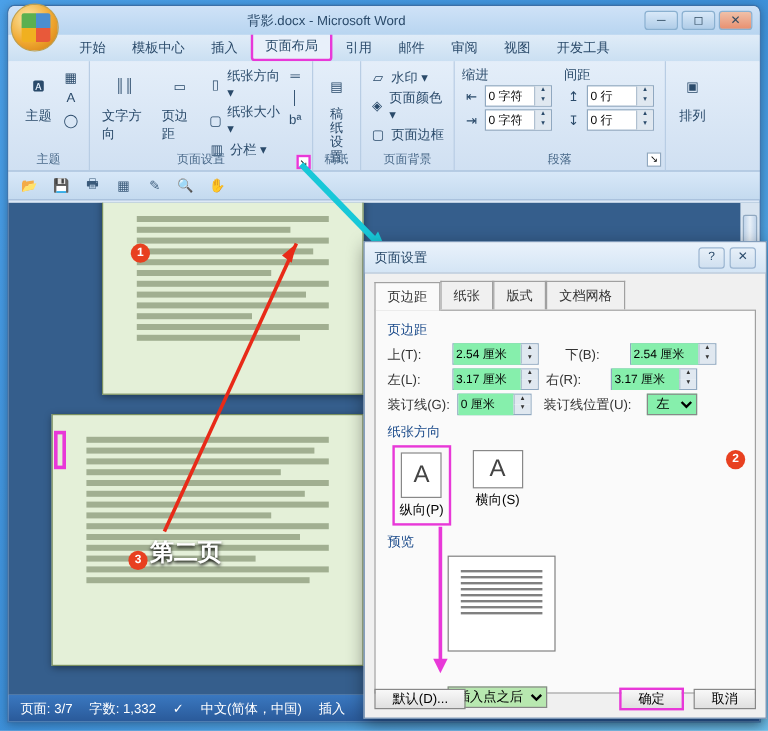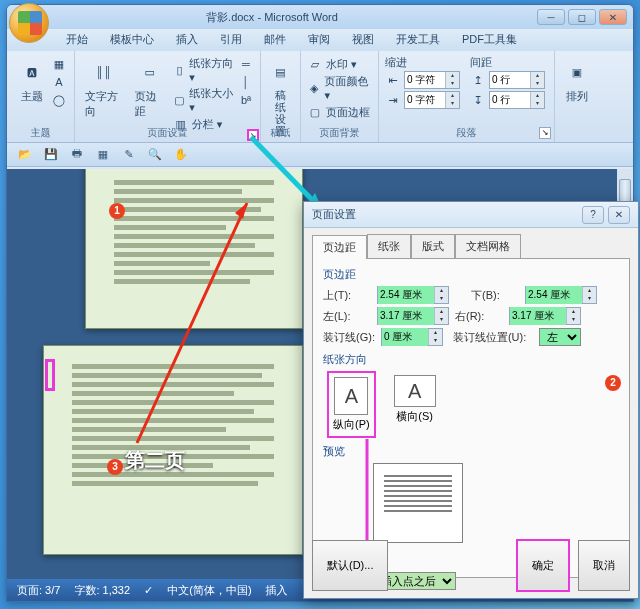--- a/index.html
+++ b/index.html
@@ -60,21 +60,21 @@
 .sel{min-width:78px}
 .sel.hl{background:#b8e8b0}
 .orient{display:flex;gap:14px;margin:4px 0 2px 4px}
 .ob{display:flex;flex-direction:column;align-items:center;gap:2px;padding:4px;cursor:pointer}
 .ob.hl{border:2px solid #e838d8}
 .obox{width:34px;height:38px;border:1px solid #888;background:#fff;display:flex;align-items:center;justify-content:center;font-size:20px;color:#444}
 .obox.land{width:42px;height:32px}
 .prev{width:90px;height:80px;border:1px solid #808080;background:#fff;margin:4px 0 4px 50px;padding:8px 10px}
 .prev>div{height:2px;background:#808080;margin:3px 0}
 .dlg-bot{position:absolute;bottom:8px;left:10px;right:10px;display:flex;align-items:center;gap:8px}
-.btn{padding:17px 14px;border:1px solid #888;background:linear-gradient(#f8f8f8,#e0e0e0);cursor:pointer;font-size:11px}
+.btn{padding:0 14px;border:1px solid #888;background:linear-gradient(#f8f8f8,#e0e0e0);cursor:pointer;font-size:11px}
 .btn.hl{border:2px solid #e838d8}
 .scrl{position:absolute;right:0;top:164px;bottom:22px;width:16px;background:#d8e4f0}
 .scrl>.th{position:absolute;left:2px;right:2px;top:10px;height:50px;background:linear-gradient(90deg,#c0d4ea,#e8f0f8,#c0d4ea);border:1px solid #90a8c0;border-radius:2px}
 </style>
 </head>
 <body>
 
 <div class="win">
   <div class="tbar">
     <div class="orb"></div>
@@ -83,26 +83,26 @@
       <div class="wbtn">─</div>
       <div class="wbtn">◻</div>
       <div class="wbtn">✕</div>
     </div>
   </div>
 
   <div class="tabs">
     <span class="tab">开始</span>
     <span class="tab">模板中心</span>
     <span class="tab">插入</span>
+    <span class="tab hl">页面布局</span>
     <span class="tab">引用</span>
     <span class="tab">邮件</span>
     <span class="tab">审阅</span>
     <span class="tab">视图</span>
     <span class="tab">开发工具</span>
-    <span class="tab">PDF工具集</span>
   </div>
 
   <div class="ribbon">
     <div class="rgrp" style="width:68px">
       <div style="display:flex">
         <div class="rbig">
             <span class="ic">🅰</span>
             <span>主题</span>
           </div>
         <div style="display:flex;flex-direction:column">

